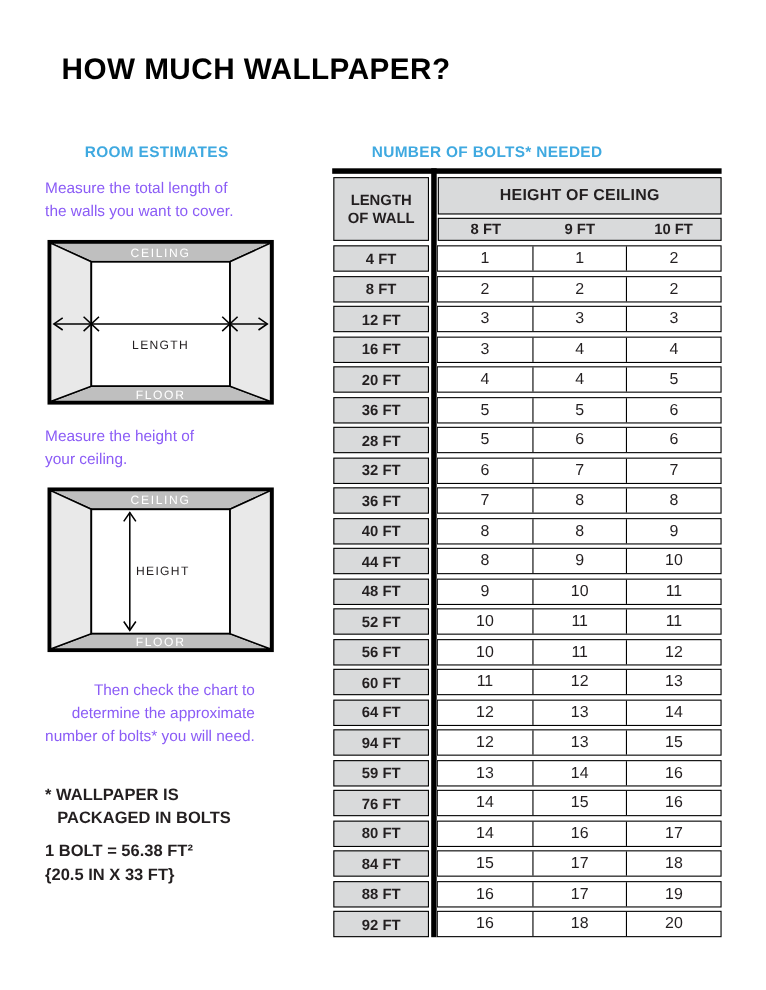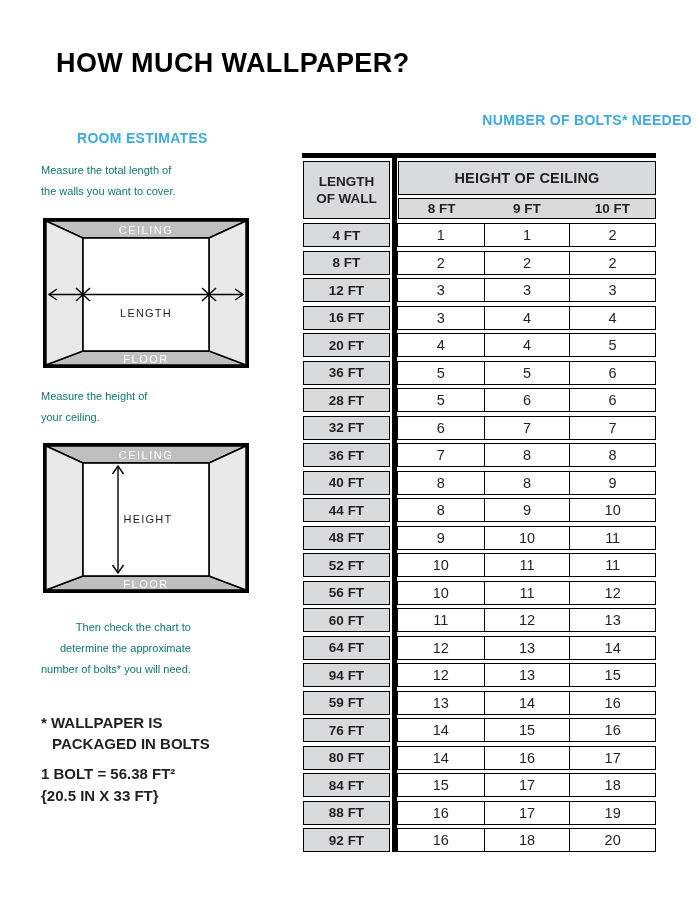--- a/index.html
+++ b/index.html
@@ -9,23 +9,23 @@
   }
   .abs { position:absolute; }
   .page-title {
     left:41px; top:33px; font-size:27px; font-weight:bold;
     color:#000000; letter-spacing:0.4px; margin:15px;
   }
   .section-head {
     font-size:14px; font-weight:bold; color:#3fa9e0; letter-spacing:0.3px;margin-left:36px;
   }
   .left-head  { left:41px; top:130px; }
-  .table-head { left:302px; top:112px; width:354px; text-align:right; }
+  .table-head { left:302px; top:130px; width:354px; text-align:left; }
   .body-text {
-    font-size:11px; line-height:21px; color:#0f766e;
+    font-size:14px; line-height:21px; color:#8b5cf6;
     white-space:pre-line; margin:0;
   }
   .step1 { left:41px; top:160px; }
   .step2 { left:41px; top:386px; }
   .step3 { left:41px; top:617px;text-align:right; }
   .footnote { left:41px; top:712px; font-size:15px; font-weight:bold; line-height:21px; }
   .footnote .l2 { display:block; padding-left:11px; }
   .bolt-info {
     left:41px; top:763px; font-size:15px; font-weight:bold; line-height:22px;
     white-space:pre-line; margin:0;

